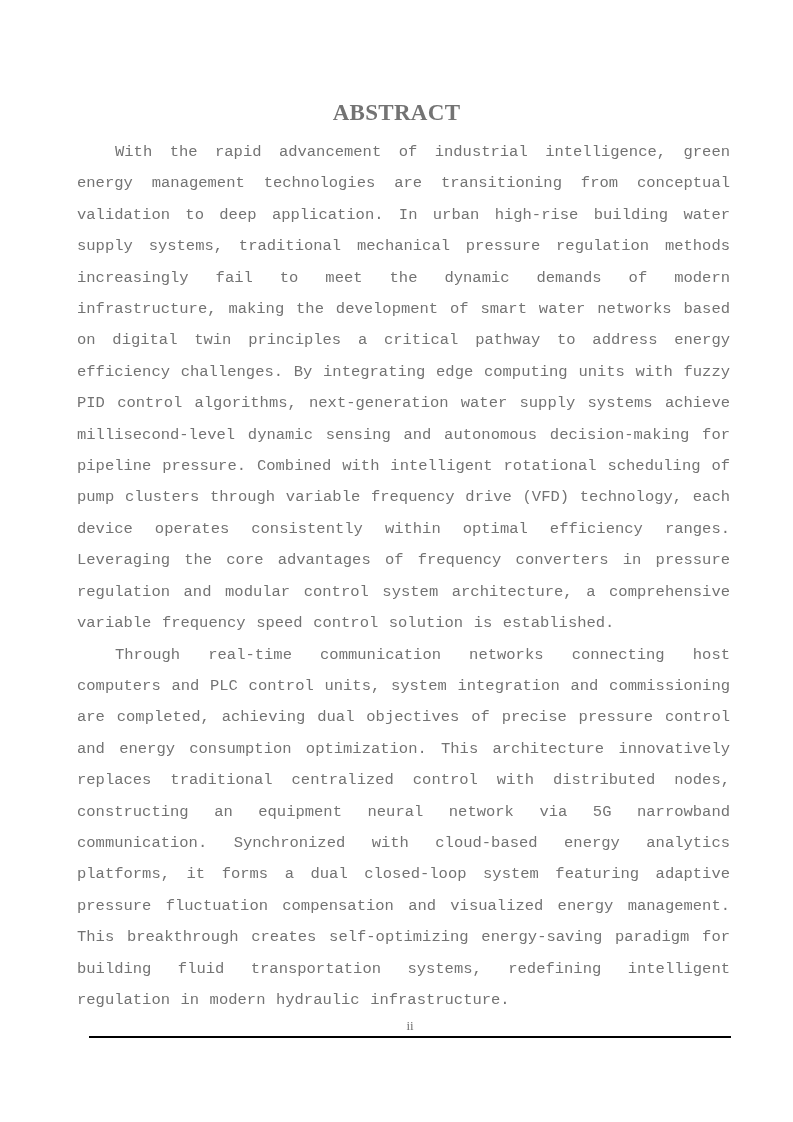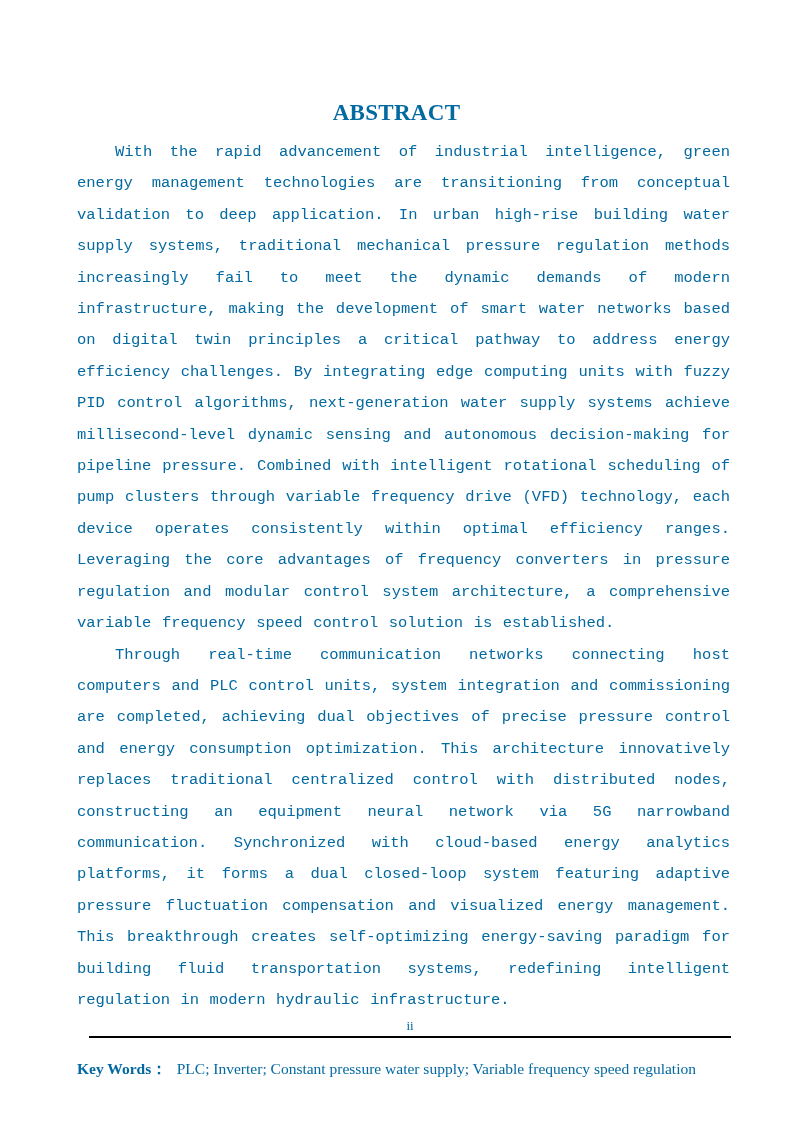--- a/index.html
+++ b/index.html
@@ -5,21 +5,21 @@
   html, body {
     margin: 0;
     padding: 0;
     background: #ffffff;
   }
   .page {
     position: relative;
     width: 793px;
     height: 1122px;
     background: #ffffff;
-    color: #0369a1;
+    color: #737373;
     font-family: "Liberation Serif", "DejaVu Serif", serif;
     overflow: hidden;
   }
   .doc-title {
     margin: 0;
     padding-top: 99px;
     font-size: 23px;
     line-height: 28px;
     font-weight: bold;
     text-align: center;
@@ -71,23 +71,20 @@
 <body>
 
 <div class="page">
 
   <h1 class="doc-title">ABSTRACT</h1>
 
   <div class="content">
     <p class="body-para">With the rapid advancement of industrial intelligence, green energy management technologies are transitioning from conceptual validation to deep application. In urban high-rise building water supply systems, traditional mechanical pressure regulation methods increasingly fail to meet the dynamic demands of modern infrastructure, making the development of smart water networks based on digital twin principles a critical pathway to address energy efficiency challenges. By integrating edge computing units with fuzzy PID control algorithms, next-generation water supply systems achieve millisecond-level dynamic sensing and autonomous decision-making for pipeline pressure. Combined with intelligent rotational scheduling of pump clusters through variable frequency drive (VFD) technology, each device operates consistently within optimal efficiency ranges. Leveraging the core advantages of frequency converters in pressure regulation and modular control system architecture, a comprehensive variable frequency speed control solution is established.</p>
     <p class="body-para">Through real-time communication networks connecting host computers and PLC control units, system integration and commissioning are completed, achieving dual objectives of precise pressure control and energy consumption optimization. This architecture innovatively replaces traditional centralized control with distributed nodes, constructing an equipment neural network via 5G narrowband communication. Synchronized with cloud-based energy analytics platforms, it forms a dual closed-loop system featuring adaptive pressure fluctuation compensation and visualized energy management. This breakthrough creates self-optimizing energy-saving paradigm for building fluid transportation systems, redefining intelligent regulation in modern hydraulic infrastructure.</p>
 
-    <p class="keywords-line">
-      <span class="kw-label">Key Words：</span><span class="kw-text">PLC; Inverter; Constant pressure water supply; Variable frequency speed regulation</span>
-    </p>
   </div>
 
   <div class="page-footer">
     <div class="page-number">ii</div>
     <hr class="footer-rule">
   </div>
 
 </div>
 
 </body></html>

